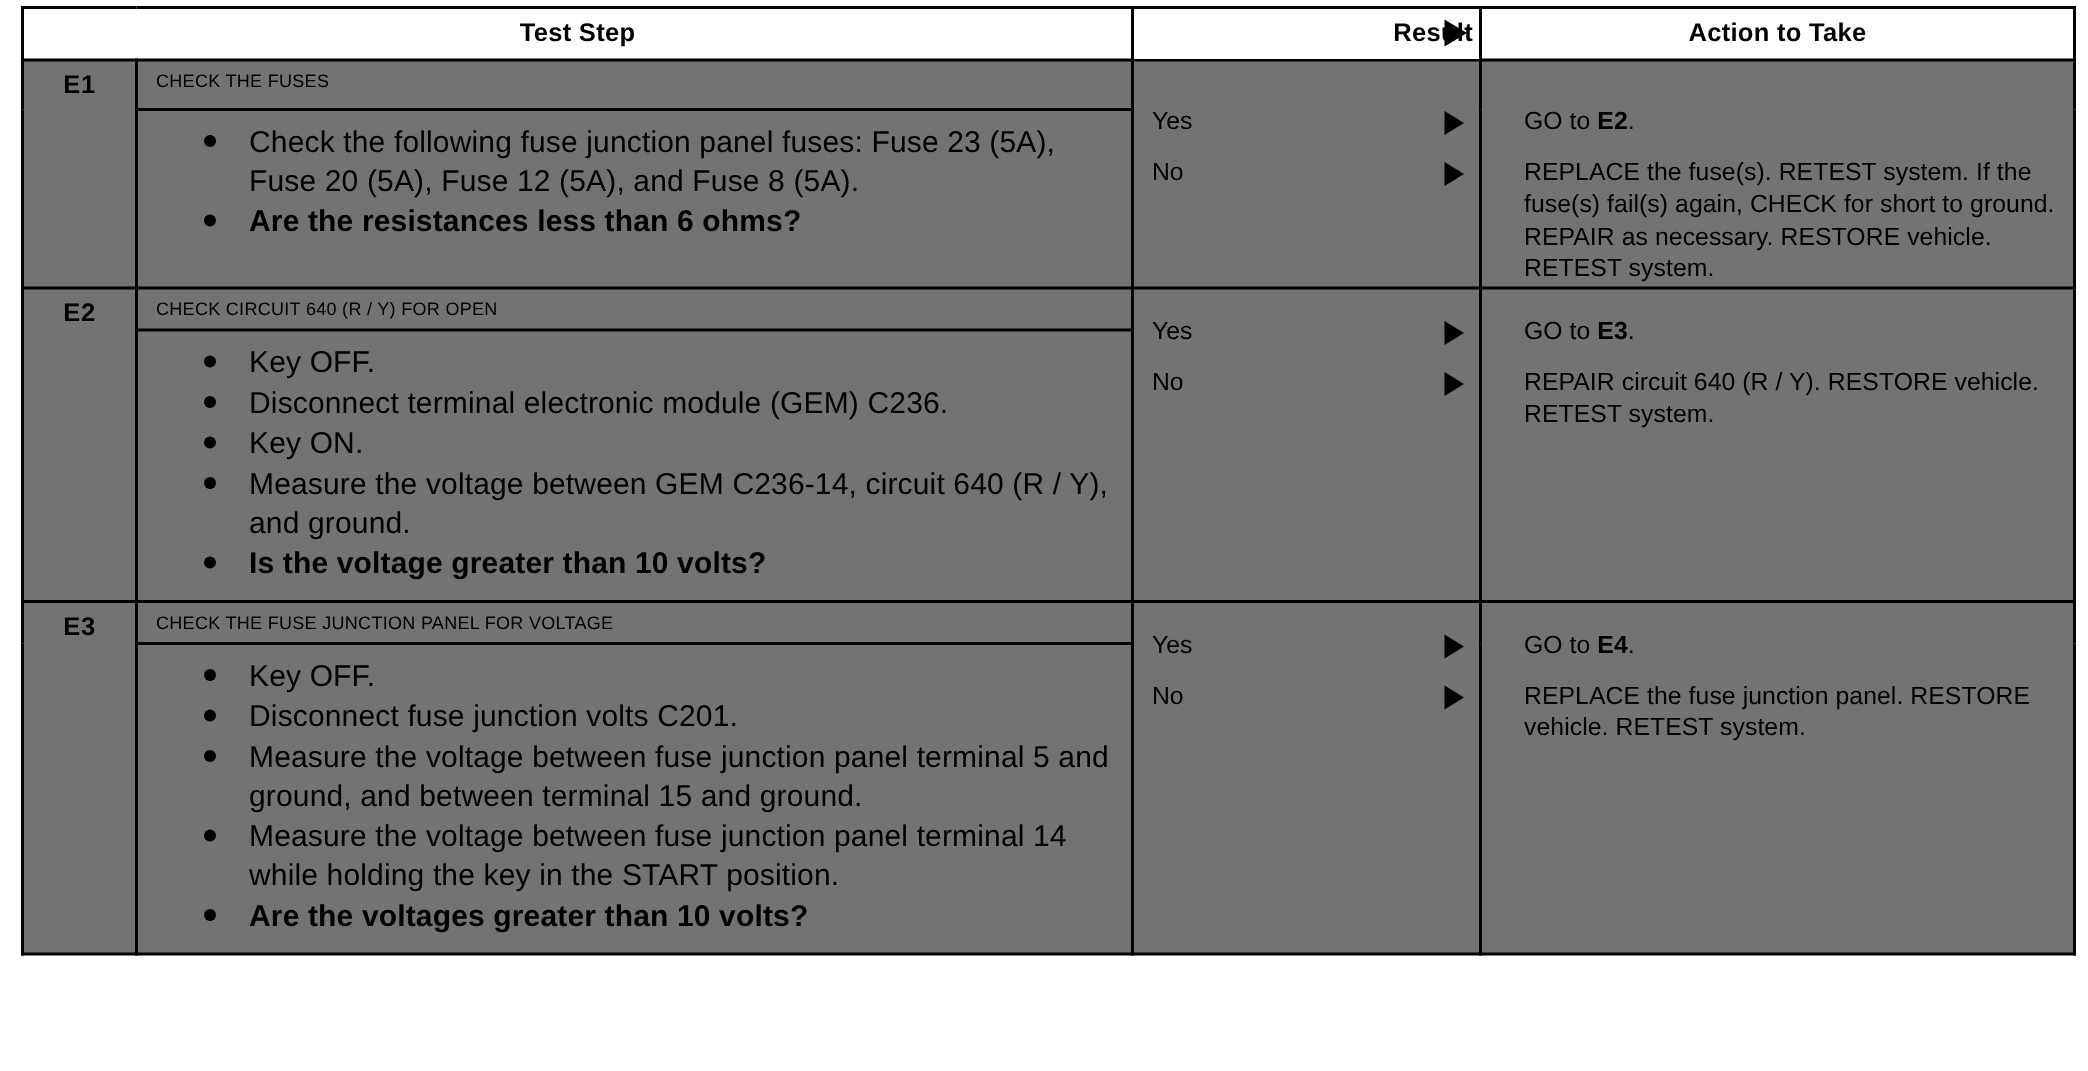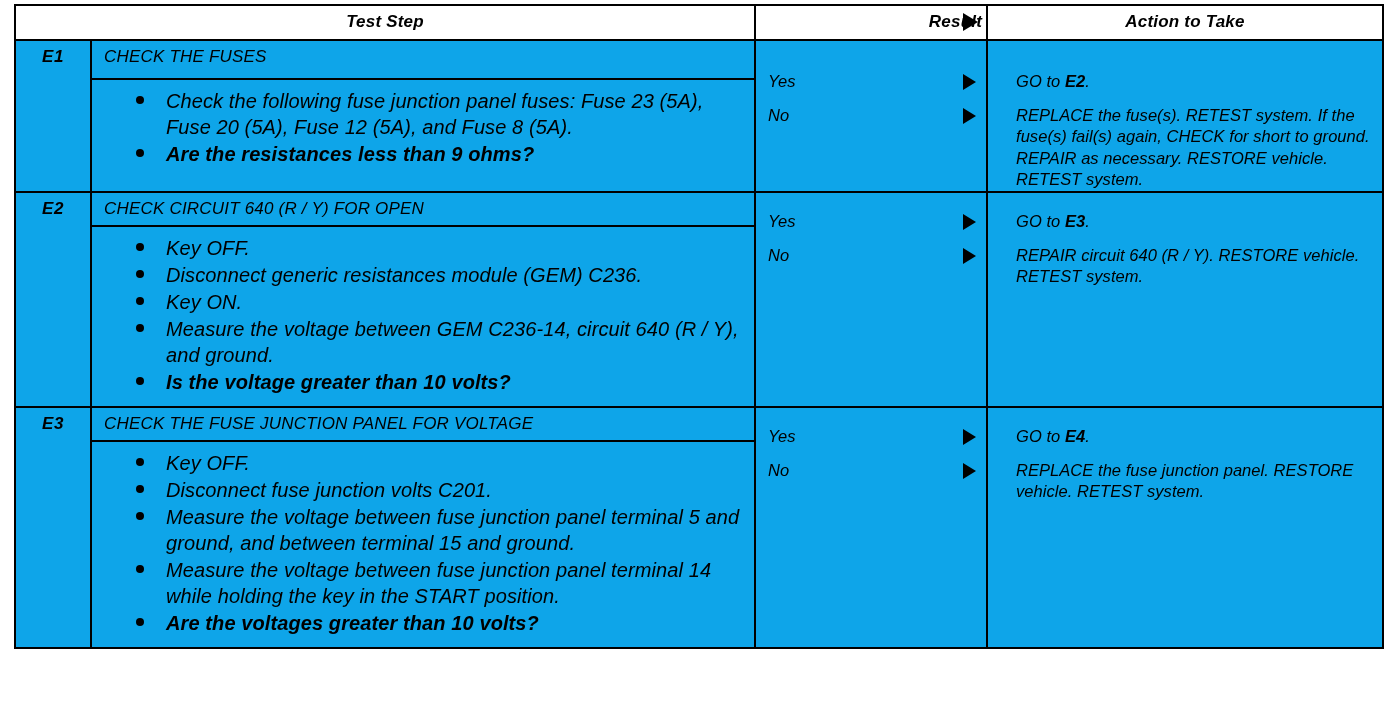--- a/index.html
+++ b/index.html
@@ -21,21 +21,20 @@
     height: 714px;
     box-sizing: border-box;
     padding: 4px 8px 6px 14px;
   }
 
   table.diag {
     width: 1368px;
     border-collapse: collapse;
     table-layout: fixed;
     border: 2px solid #b91c1c;
-    font-style: italic;
   }
 
   
   col.c-id     { width: 76px; }
   col.c-step   { width: 664px; }
   col.c-result { width: 232px; }
   col.c-action { width: 396px; }
 
   
   thead th {
@@ -77,33 +76,33 @@
   .tri-sm {
     border-top-width: 8px;
     border-bottom-width: 8px;
     border-left-width: 13px;
   }
 
   
   td {
     border: 2px solid #000;
     vertical-align: top;
-    background: #0ea5e9;
+    background: #737373;
   }
 
   td.id-cell {
     text-align: center;
     font-size: 17px;
     font-weight: bold;
     padding: 6px 0 6px 0;
     letter-spacing: 0.5px;
   }
 
   td.title-cell {
-    font-size: 17px;
+    font-size: 12px;
     font-weight: normal;
     padding: 6px 0 6px 12px;
     letter-spacing: 0.2px;
     white-space: nowrap;
   }
 
   td.body-cell {
     padding: 8px 10px 10px 10px;
   }
 
@@ -251,21 +250,21 @@
             <div class="act-row">
               <span>REPLACE the fuse(s). RETEST system. If the fuse(s) fail(s) again, CHECK for short to ground. REPAIR as necessary. RESTORE vehicle. RETEST system.</span>
             </div>
           </div>
         </td>
       </tr>
       <tr>
         <td class="body-cell">
           <ul class="steps">
             <li>Check the following fuse junction panel fuses: Fuse 23 (5A), Fuse 20 (5A), Fuse 12 (5A), and Fuse 8 (5A).</li>
-            <li class="bold">Are the resistances less than 9 ohms?</li>
+            <li class="bold">Are the resistances less than 6 ohms?</li>
           </ul>
         </td>
       </tr>
 
       <tr>
         <td class="id-cell" rowspan="2">E2</td>
         <td class="title-cell">CHECK CIRCUIT 640 (R / Y) FOR OPEN</td>
         <td class="result-cell" rowspan="2">
           <div class="ra-grid nudge-e2">
             <div class="ra-row">
@@ -290,21 +289,21 @@
             <div class="act-row">
               <span>REPAIR circuit 640 (R / Y). RESTORE vehicle. RETEST system.</span>
             </div>
           </div>
         </td>
       </tr>
       <tr>
         <td class="body-cell">
           <ul class="steps">
             <li>Key OFF.</li>
-            <li>Disconnect generic resistances module (GEM) C236.</li>
+            <li>Disconnect terminal electronic module (GEM) C236.</li>
             <li>Key ON.</li>
             <li>Measure the voltage between GEM C236-14, circuit 640 (R / Y), and ground.</li>
             <li class="bold">Is the voltage greater than 10 volts?</li>
           </ul>
         </td>
       </tr>
 
       <tr>
         <td class="id-cell" rowspan="2">E3</td>
         <td class="title-cell">CHECK THE FUSE JUNCTION PANEL FOR VOLTAGE</td>

